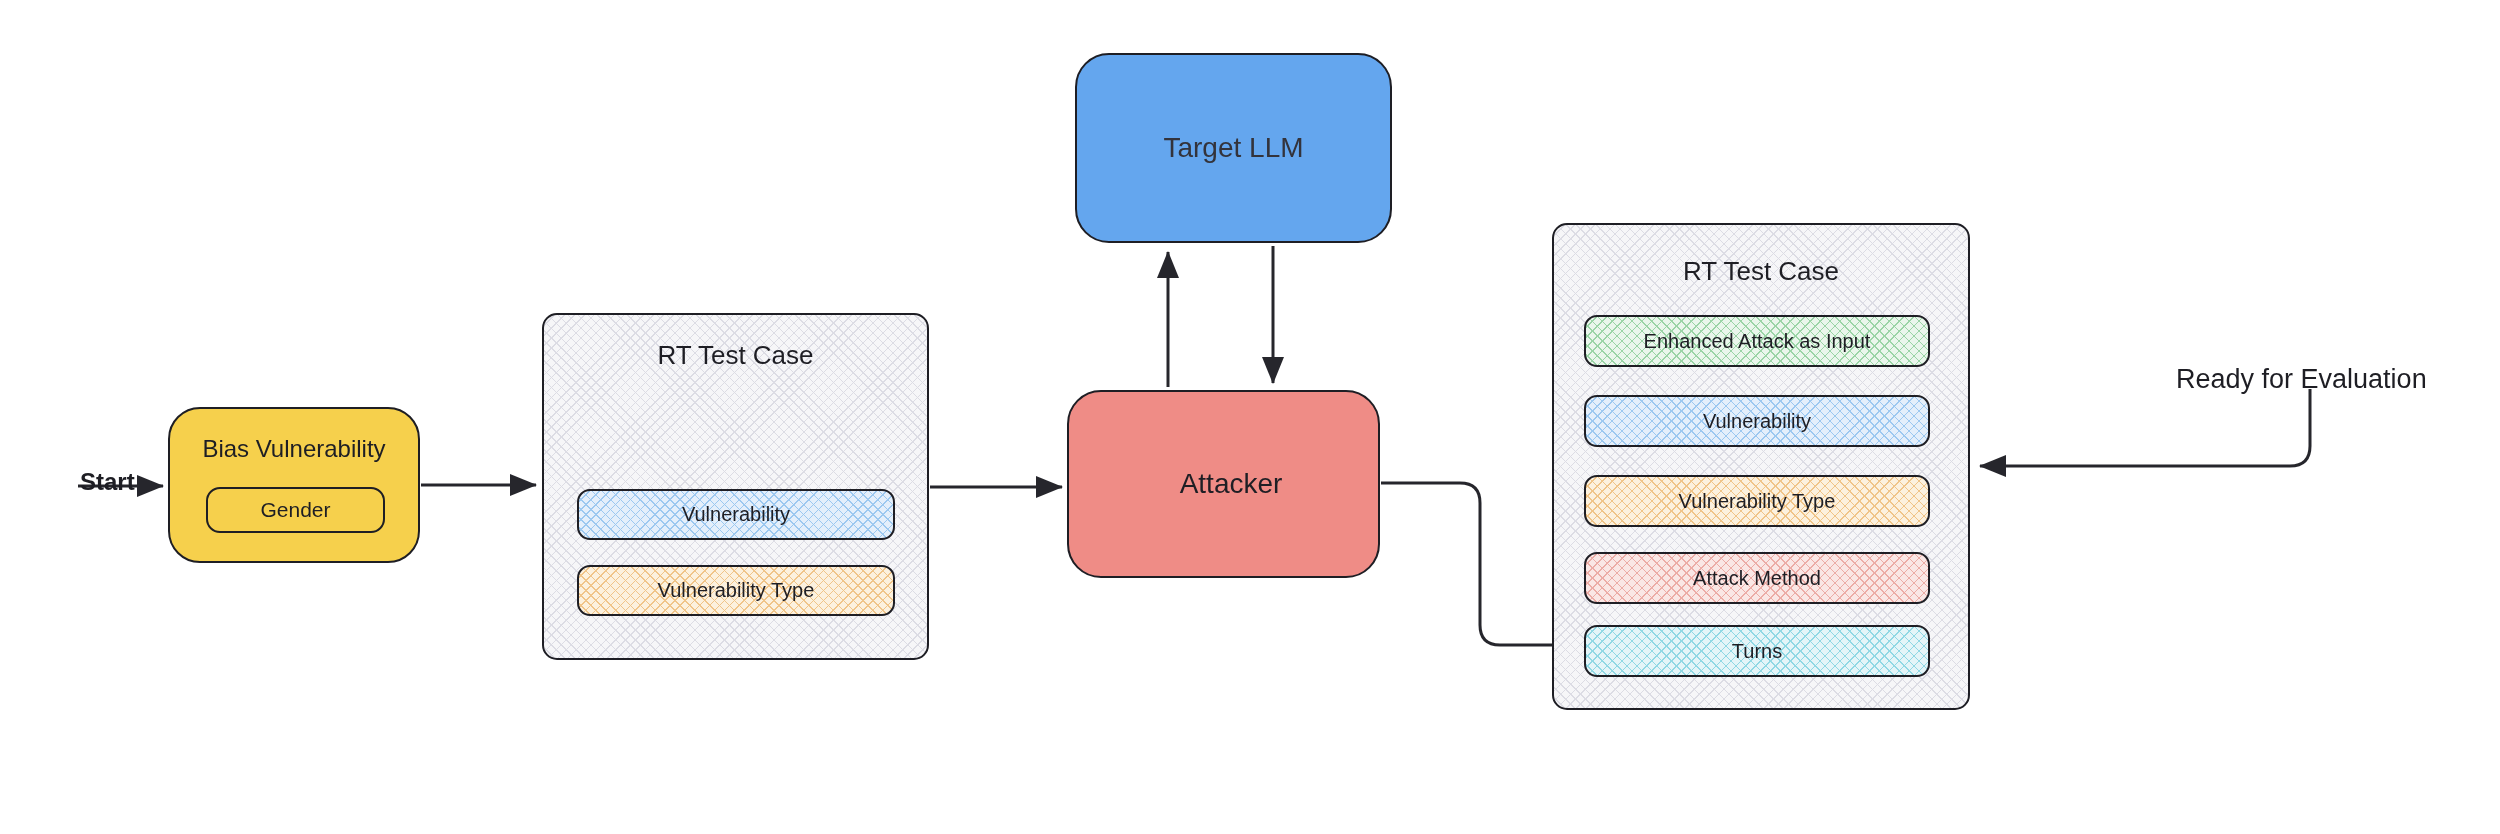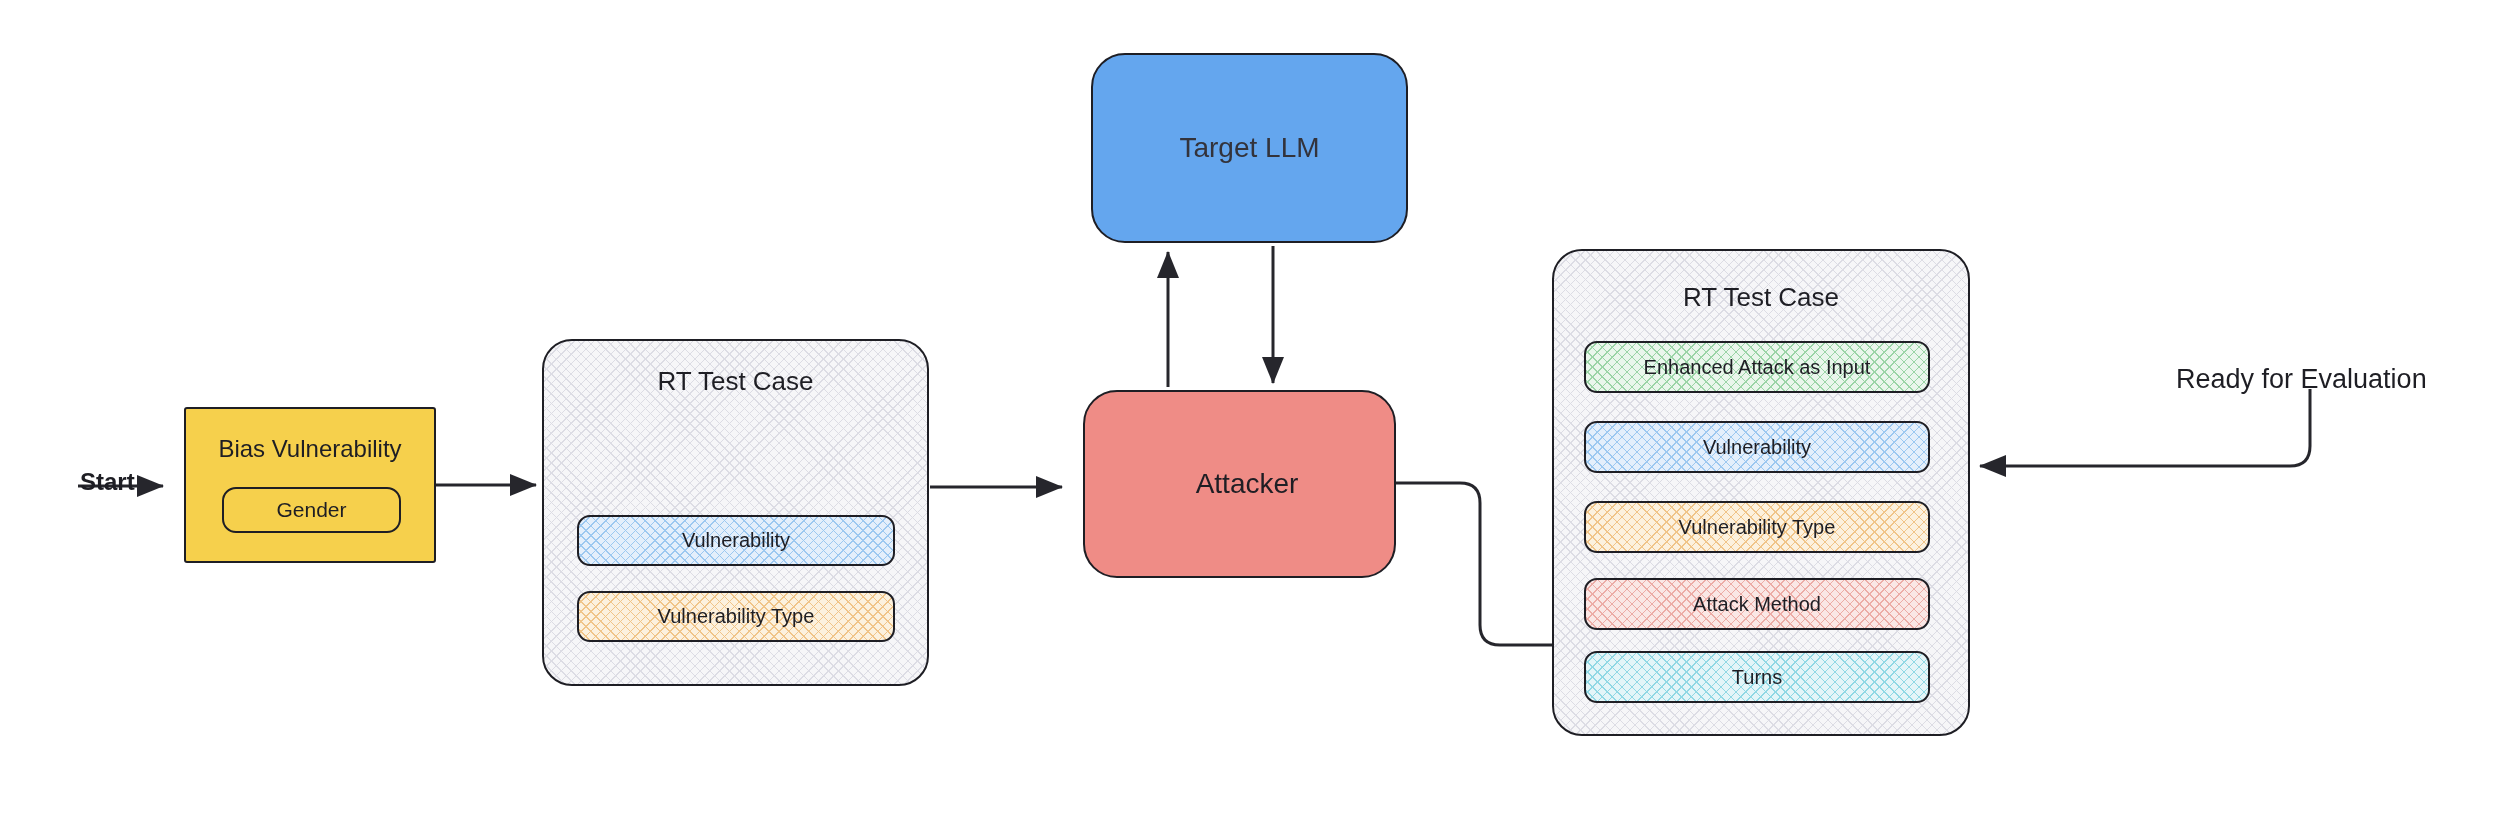--- a/index.html
+++ b/index.html
@@ -25,26 +25,25 @@
     margin-top: 16px;
   }
   .node {
     position: absolute;
     border: 2.5px solid #1e1e24;
     box-sizing: border-box;
     display: flex;
     align-items: center;
     justify-content: center;
     text-align: center;
-    margin-left: 16px;
   }
   .node-bias {
     left: 168px; top: 407px;
     width: 252px; height: 156px;
-    border-radius: 3px;
+    border-radius: 32px;
     background: #F6D04C;
     flex-direction: column;
     justify-content: flex-start;
   }
   .node-bias .node-title {
     margin-top: 26px;
     font-size: 24px;
   }
   .gender-pill {
     position: absolute;
@@ -82,23 +81,22 @@
   }
   .c-gray   { --bg:#F6F6F8; --ln:#DCDCE4; }
   .c-green  { --bg:#EAF6EC; --ln:#9AD4A6; }
   .c-blue   { --bg:#E4EFFB; --ln:#9CC8F0; }
   .c-orange { --bg:#FCF1DE; --ln:#F0C488; }
   .c-red    { --bg:#FAE7E5; --ln:#ECACA6; }
   .c-cyan   { --bg:#E4F5F8; --ln:#90D8E4; }
   .container {
     position: absolute;
     border: 2.5px solid #1e1e24;
-    border-radius: 30px;
+    border-radius: 15px;
     box-sizing: border-box;
-    margin-top: 26px;
   }
   .rt-left  { left: 542px; top: 313px; width: 387px; height: 347px; }
   .rt-right { left: 1552px; top: 223px; width: 418px; height: 487px; }
   .container-title {
     position: absolute;
     left: 0; right: 0;
     text-align: center;
     font-size: 26px;
   }
   .rt-left  .container-title { top: 25px; }

